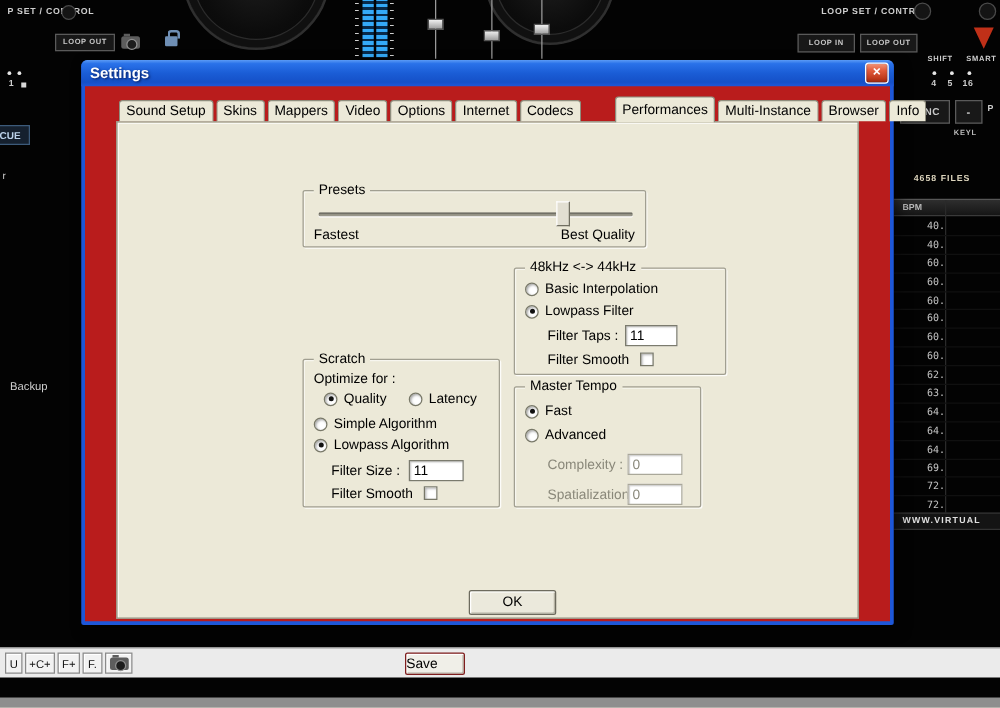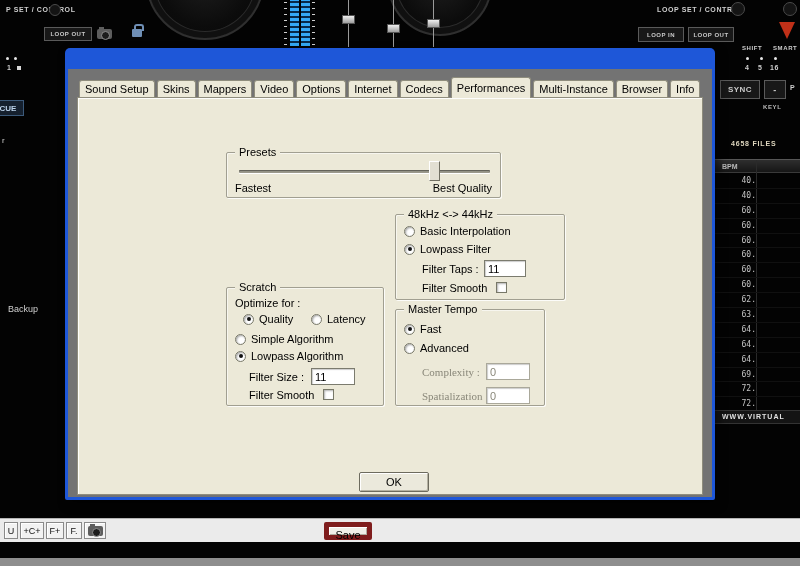--- a/index.html
+++ b/index.html
@@ -52,58 +52,58 @@
   .site-bar { position:absolute; left:715px; top:410px; width:85px; height:14px; background:#141414;
               border-top:1px solid #333; border-bottom:1px solid #333; color:#e0e0e0;
               font-size:7px; font-weight:bold; letter-spacing:1px; line-height:12px; padding-left:7px; white-space:nowrap; overflow:hidden; }
 
   
   .toolbar { position:absolute; left:0; top:518px; width:800px; height:24px; background:#ebebeb; border-top:1px solid #b5b5b5; }
   .tbtn { position:absolute; top:3px; height:17px; background:#f2f2f2; border:1px solid #8a8a8a;
           font-size:9px; color:#111; display:flex; align-items:center; justify-content:center;
           box-shadow:inset 1px 1px 0 #fff; }
   .savebtn { position:absolute; left:324px; top:3px; width:48px; height:18px; background:#f0efe8;
-             border:5px solid #7f1d1d; border-radius:2px; font-size:11px; text-align:center; line-height:16px;
+             border:1px solid #7f1d1d; border-radius:2px; font-size:11px; text-align:left; line-height:16px;
              box-shadow:inset 1px 1px 0 #fff, inset -1px -1px 0 #b0ada0; }
   .helpbar { position:absolute; left:0; top:542px; width:800px; height:16px; background:#050505;
              color:#fff; font-size:8px; font-weight:bold; line-height:16px; padding-left:4px; letter-spacing:.5px; }
   .bottomstrip { position:absolute; left:0; top:558px; width:800px; height:8px; background:#8e8e8e; }
 
   
   .dialog { position:absolute; left:65px; top:48px; width:650px; height:452px; background:#1e57d8;
             border-radius:5px 5px 2px 2px; box-shadow:3px 4px 10px rgba(0,0,0,.55); }
   .titlebar { position:absolute; left:0; top:0; width:100%; height:21px; border-radius:5px 5px 0 0;
               background:linear-gradient(180deg,#5b9bf5 0%, #2a72e9 14%, #1a5dd6 50%, #1550c8 84%, #1e57d8 100%); }
   .title { color:#fff; font-size:12px; font-weight:bold; line-height:21px; padding-left:7px;
            text-shadow:1px 1px 2px rgba(0,0,40,.7); display:inline-block; }
   .closebtn { position:absolute; right:4px; top:2px; width:19px; height:17px; border-radius:3px;
               border:1px solid #fff; background:linear-gradient(180deg,#f09679 0%,#e25c3c 35%,#ba3517 85%);
               color:#fff; font-size:11px; font-weight:bold; text-align:center; line-height:15px;
               box-shadow:inset 0 -1px 2px rgba(0,0,0,.3); cursor:default; }
-  .dbody { position:absolute; left:3px; right:3px; top:21px; bottom:3px; background:#737373; padding:7px 9px 0; }
+  .dbody { position:absolute; left:3px; right:3px; top:21px; bottom:3px; background:#b91c1c; padding:7px 25px 0; }
   .tabs { display:flex; align-items:flex-end; height:21px; position:relative; z-index:2; padding-left:2px; }
   .tab { height:17px; line-height:17px; padding:0 5px; background:#ece9d8; border:1px solid #8f8d7d;
          border-bottom:none; border-radius:3px 3px 0 0; margin-right:2px; font-size:11px; white-space:nowrap; }
-  .tab.active { height:21px; line-height:20px; margin-bottom:-1px; position:relative; z-index:5; }
+  .tab.active { height:21px; line-height:20px; margin-bottom:-1px; position:relative; z-index:5;margin-left:25px; }
   .panel { position:relative; z-index:1; height:398px; border:1px solid #8f8d7d; background:#ece9d8;
            box-shadow:inset 1px 1px 0 rgba(255,255,255,.9); }
   .group { position:absolute; border:1px solid #a19f91; border-radius:2px;
            box-shadow:1px 1px 0 rgba(255,255,255,.85), inset 1px 1px 0 rgba(255,255,255,.6); }
   .legend { position:absolute; top:-7px; left:8px; background:#ece9d8; padding:0 4px; font-size:11px; line-height:13px; white-space:nowrap; }
   .row { position:absolute; display:flex; align-items:center; gap:5px; font-size:11px; white-space:nowrap; }
   .radio { position:relative; width:11px; height:11px; border-radius:50%; background:#fff; flex:0 0 auto;
            border:1px solid #787868; box-shadow:inset 1px 1px 2px rgba(0,0,0,.35); }
   .radio.checked::after { content:""; position:absolute; left:2.5px; top:2.5px; width:4px; height:4px; border-radius:50%; background:#111; }
   .checkbox { width:11px; height:11px; background:#fff; flex:0 0 auto;
               border:1px solid #787868; box-shadow:inset 1px 1px 2px rgba(0,0,0,.3); }
   .tinput { position:absolute; height:17px; border:1px solid #7b7b6e; background:#fff;
             font-family:"Liberation Sans",sans-serif; font-size:11px; padding:0 3px;
             box-shadow:inset 1px 1px 1px rgba(0,0,0,.2); }
   .tinput:disabled { color:#8a887a; border-color:#aaa89a; }
-  .dis { color:#8a887a;font-family:Liberation Serif, serif; }
+  .dis { color:#8a887a; }
   .combo { position:absolute; height:19px; background:#fff; border:1px solid #7b7b6e; display:flex; align-items:center;
            box-shadow:inset 1px 1px 1px rgba(0,0,0,.2); }
   .combo-text { flex:1; font-size:11px; padding-left:3px; overflow:hidden; white-space:nowrap; }
   .combo-btn { width:16px; height:100%; background:#e4e1d3; border-left:1px solid #a9a79a;
                display:flex; align-items:center; justify-content:center; font-size:6px; color:#333;
                box-shadow:inset -1px -1px 0 #8a887a, inset 1px 1px 0 #fff; }
   .slider-track { position:absolute; left:12px; right:10px; top:17px; height:3px; background:#9b998c;
                   border-radius:1px; box-shadow:0 1px 0 #fff, inset 0 1px 1px rgba(0,0,0,.4); }
   .slider-thumb { position:absolute; left:202px; top:8px; width:11px; height:20px; background:#e2dfd2;
                   border:1px solid; border-color:#fff #716f62 #716f62 #fff; }
@@ -197,20 +197,26 @@
     <div class="tbtn" style="left:46px;width:18px">F+</div>
     <div class="tbtn" style="left:66px;width:16px">F.</div>
     <div class="tbtn" style="left:84px;width:22px">
       <span class="camera" style="position:relative;left:0;top:0"></span>
     </div>
     <div class="savebtn">Save</div>
   </div>
   <div class="bottomstrip"></div>
 
   <div class="dialog">
+    <div class="titlebar">
+      <span class="title">Settings</span>
+      <div class="closebtn">
+        <span>×</span>
+      </div>
+    </div>
     <div class="dbody">
       <div class="tabs">
         <div class="tab">Sound Setup</div>
         <div class="tab">Skins</div>
         <div class="tab">Mappers</div>
         <div class="tab">Video</div>
         <div class="tab">Options</div>
         <div class="tab">Internet</div>
         <div class="tab">Codecs</div>
         <div class="tab active">Performances</div>

